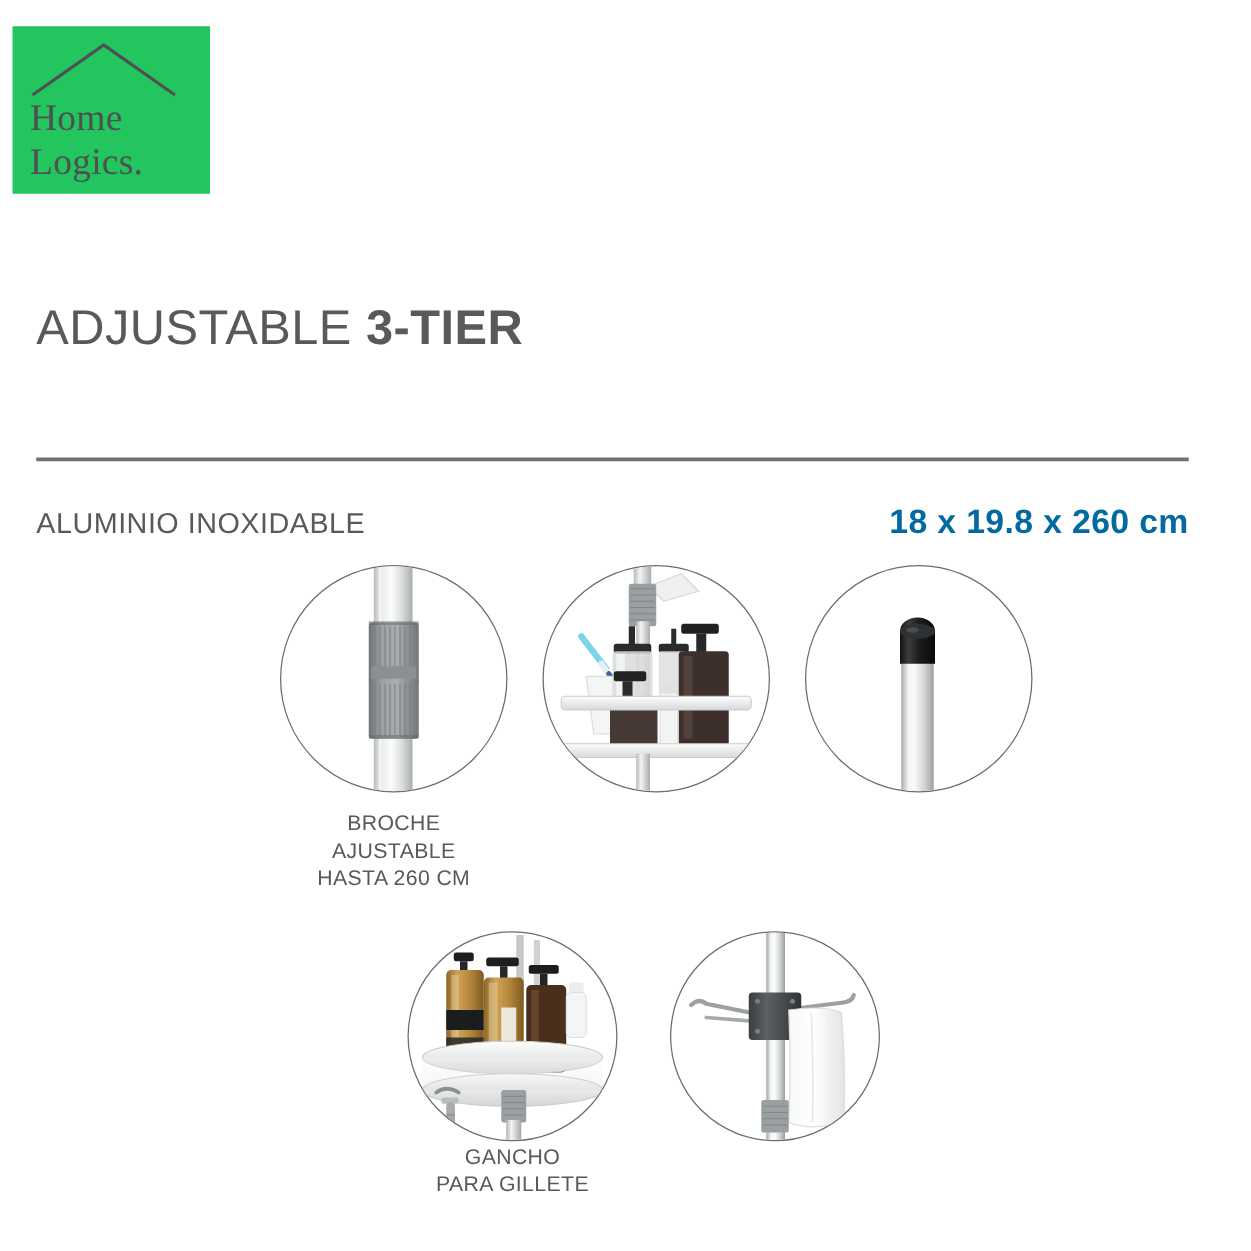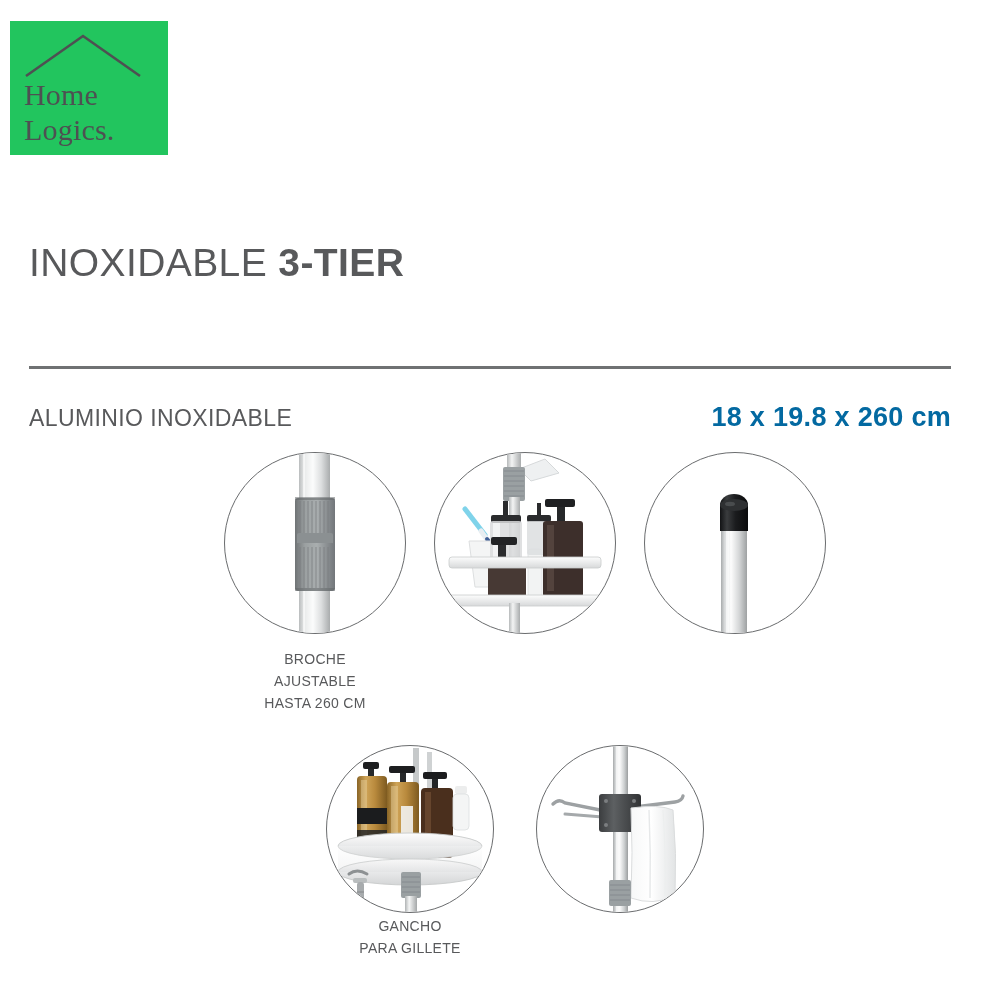--- a/index.html
+++ b/index.html
@@ -101,21 +101,21 @@
   .feature-circle {
     position: relative;
     border: 1.4px solid #6a6c6e;
     border-radius: 50%;
     overflow: hidden;
     background: #ffffff;
     margin: 0 auto;
   }
   .feature-caption {
     color: #58595b;
-    font-size: 14px;
+    font-size: 17px;
     line-height: 22px;
     letter-spacing: 0.3px;
     white-space: pre-line;
   }
 
   
   .row1 .feature-circle { width: 180px; height: 180px; }
   .row1 { width: 230px; top: 452px; }
   .row1 .feature-caption { margin-top: 14px; }
 
@@ -139,21 +139,21 @@
   <svg id="logo-roof" viewBox="0 0 118 45">
     <polyline points="2,43 59,3 116,43" fill="none" stroke="#4e5052" stroke-width="2.6" stroke-linejoin="miter" stroke-linecap="butt"></polyline>
   </svg>
   <div id="logo-wordmark">
     <div>Home</div>
     <div>Logics.</div>
   </div>
 </div>
 
 <div id="product-title">
-  <div class="line"><span>INOXIDABLE </span><span id="title-strong">3-TIER</span></div>
+  <div class="line"><span>ADJUSTABLE </span><span id="title-strong">3-TIER</span></div>
 </div>
 
 <div id="header-divider"></div>
 
 <div id="spec-row">
   <div id="material-label">ALUMINIO INOXIDABLE</div>
   <div id="dimensions-label">18 x 19.8 x 260 cm</div>
 </div>
 
 <div class="feature row1" id="feature-1">

